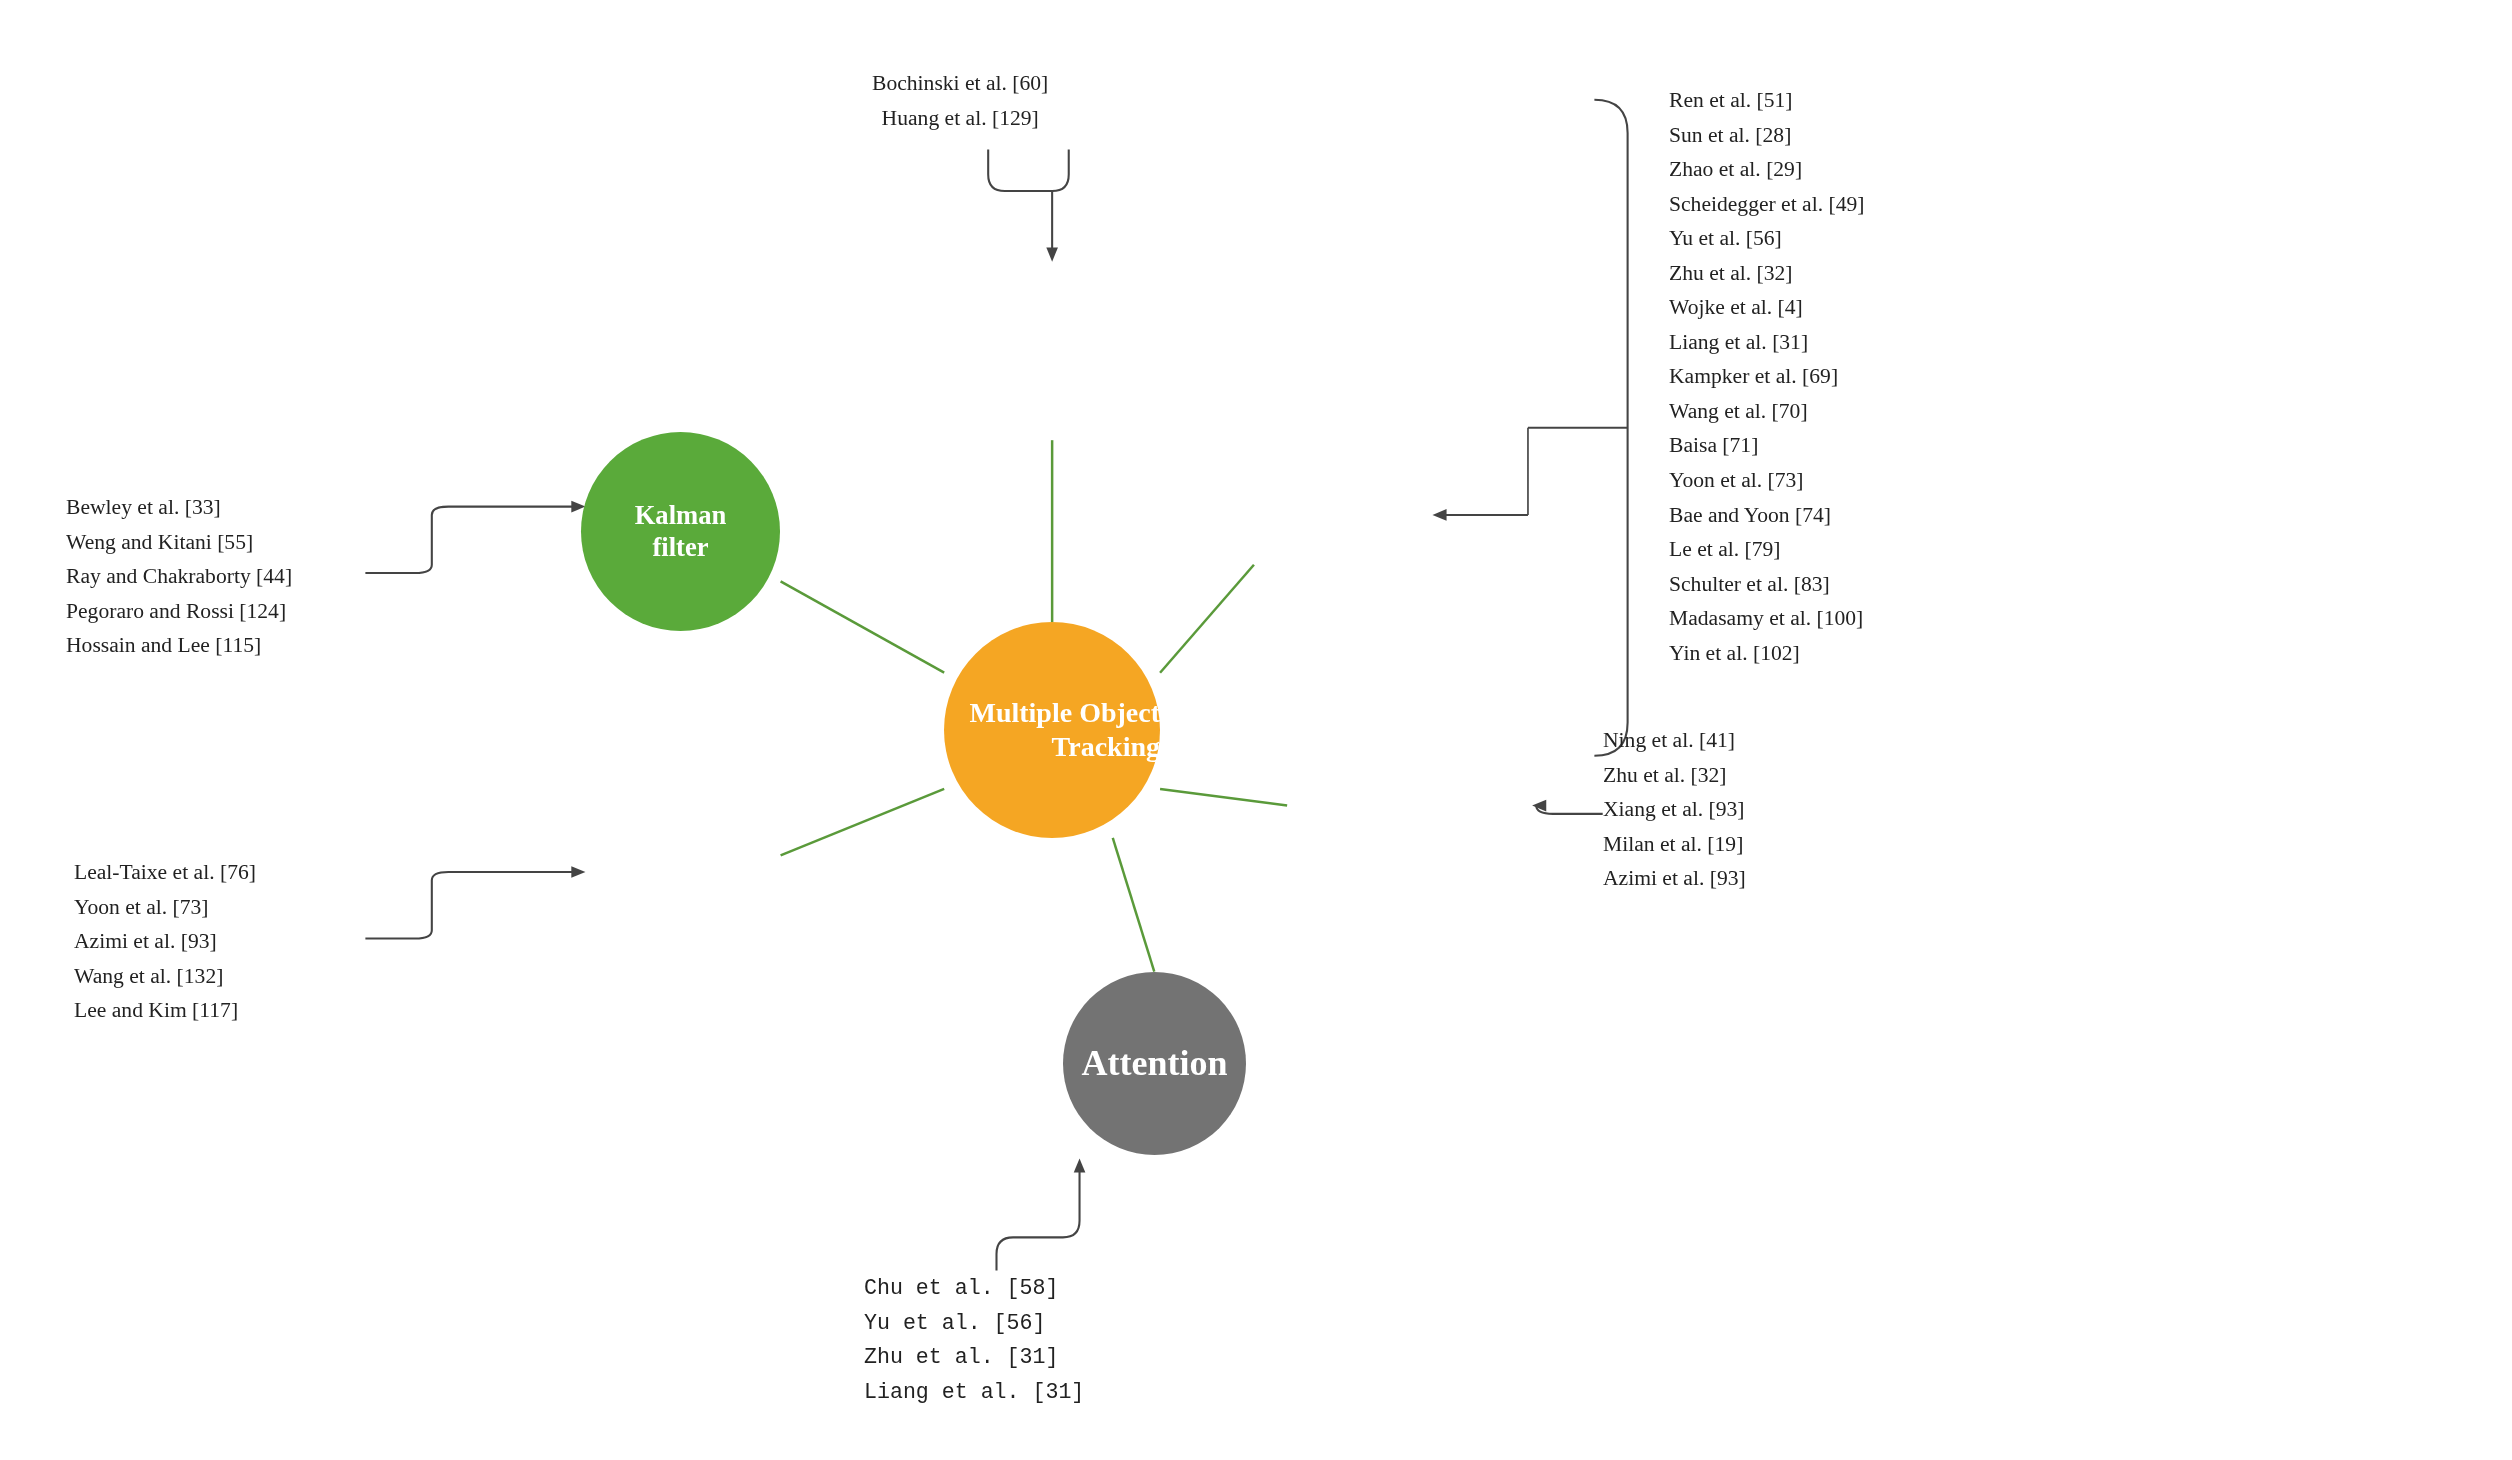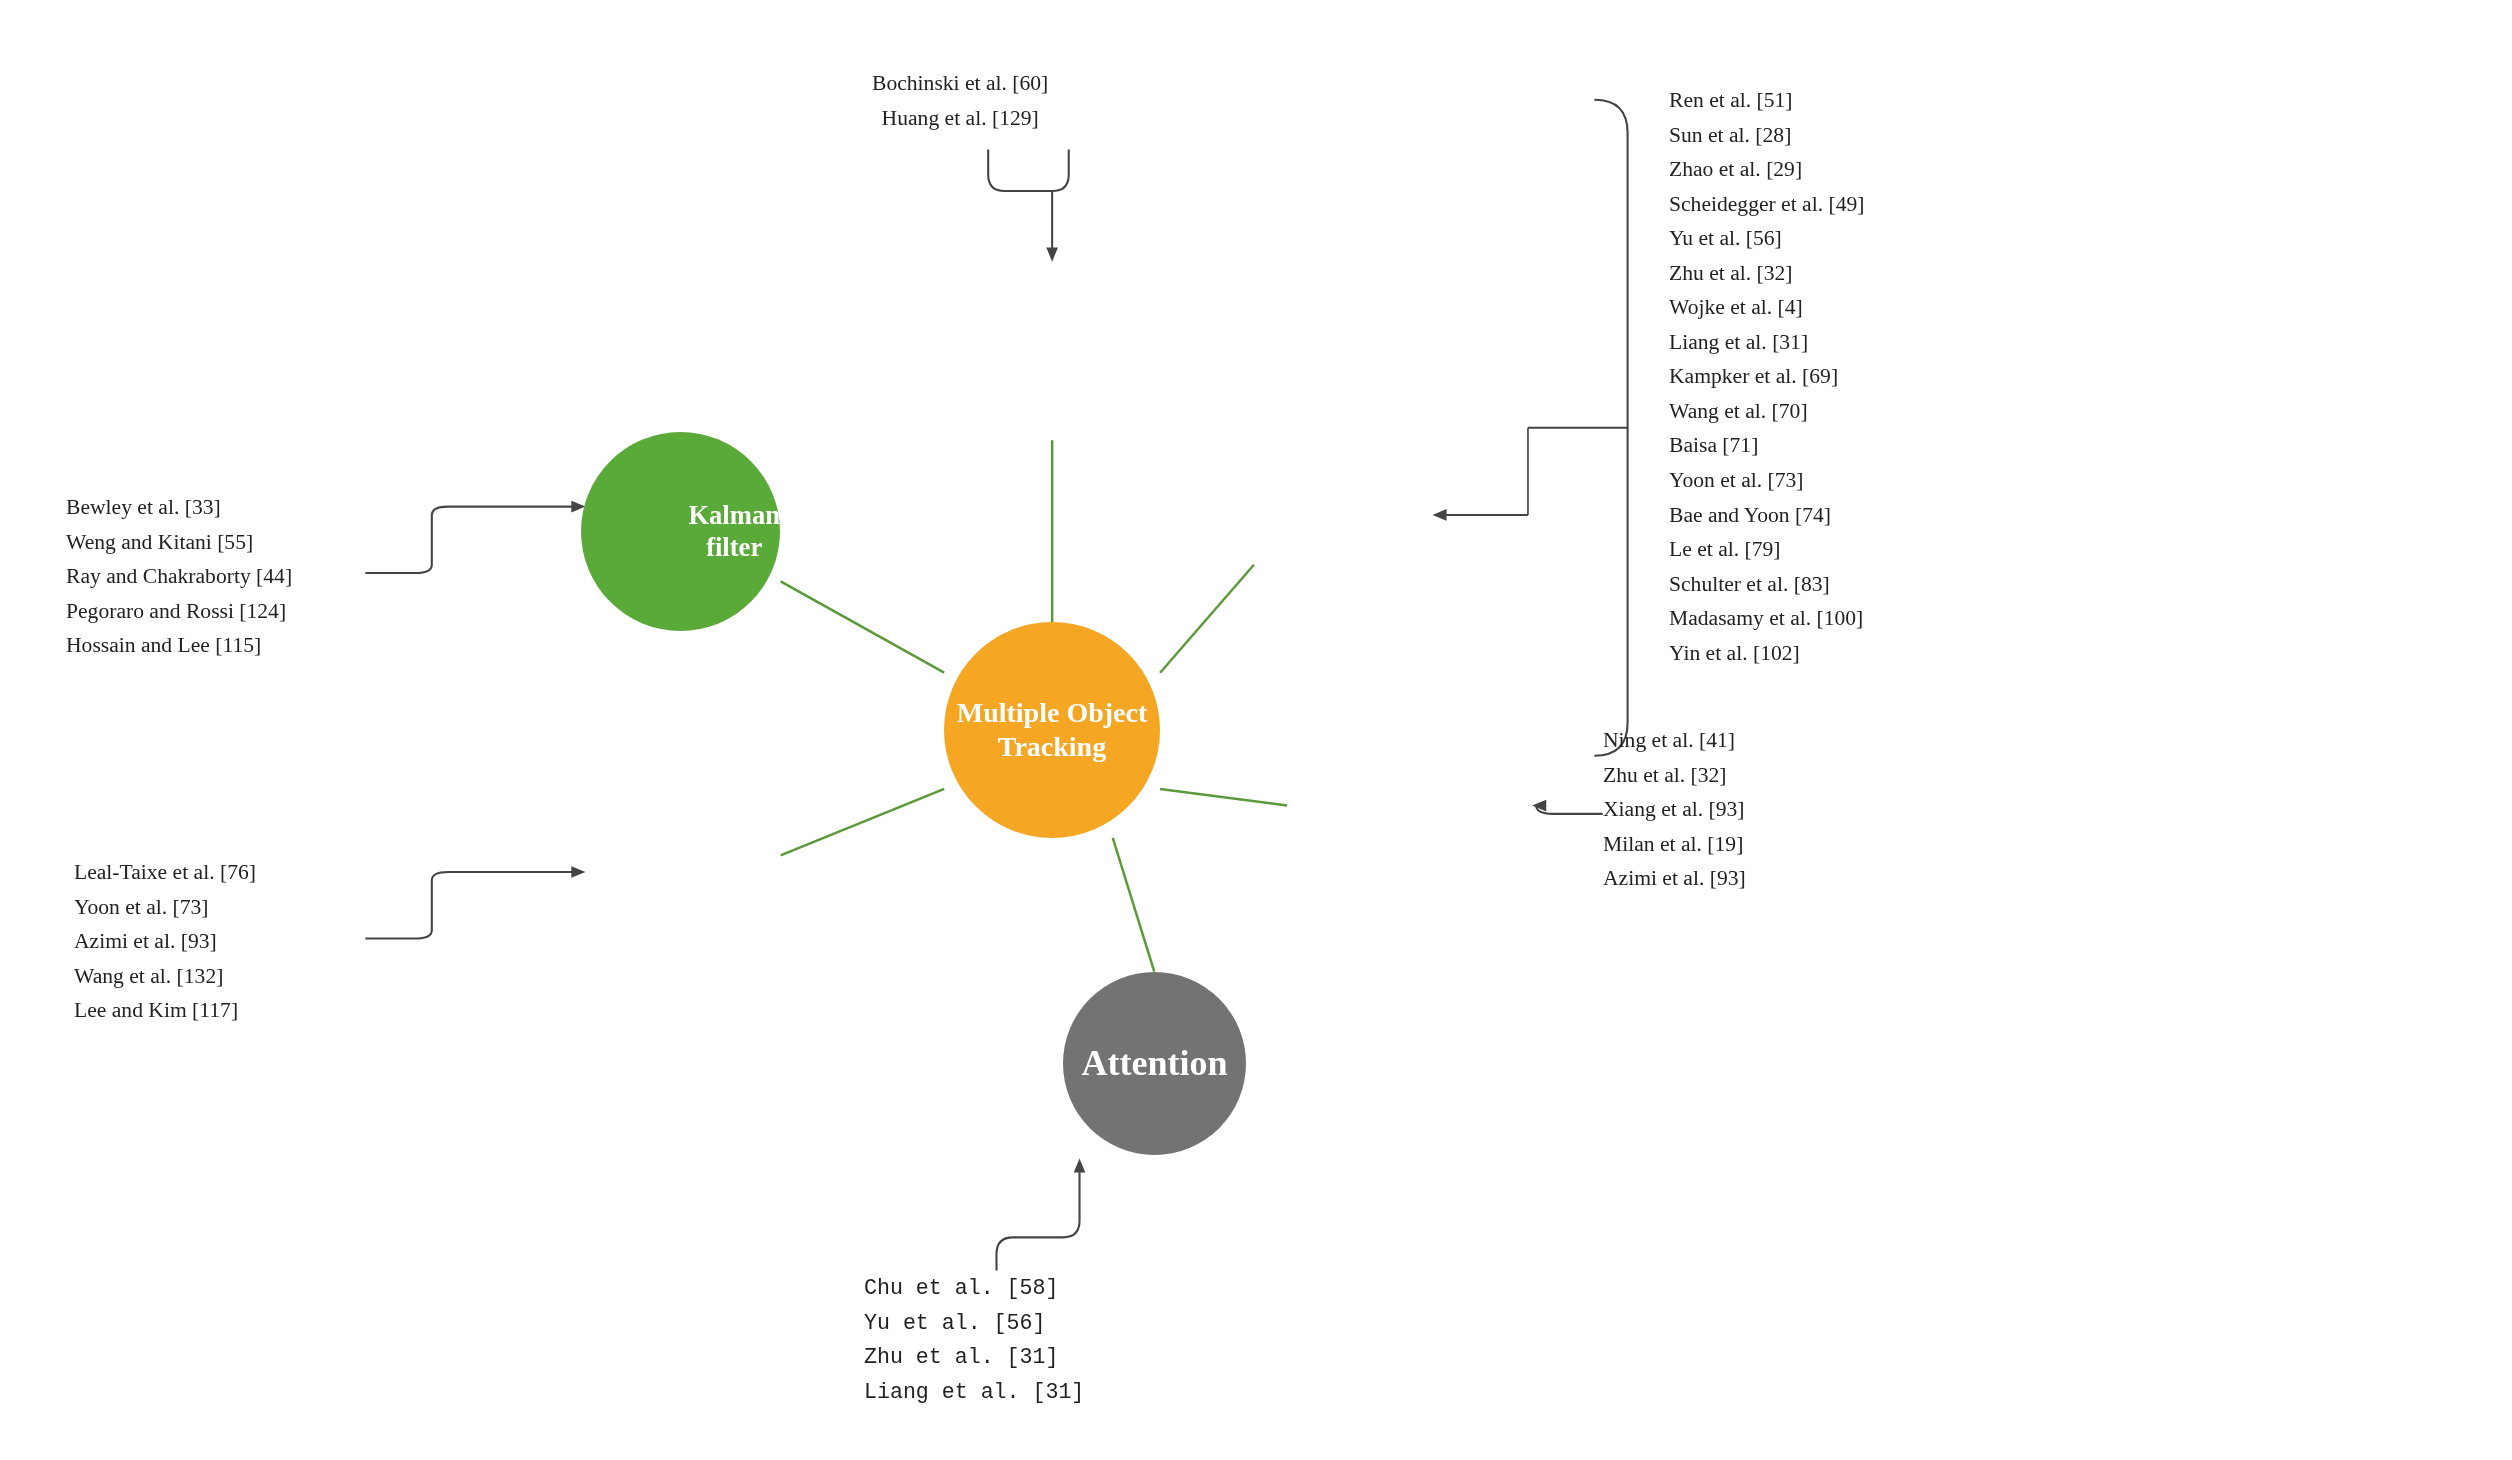--- a/index.html
+++ b/index.html
@@ -64,21 +64,20 @@
       height: 183px;
       background: #737373;
       font-size: 36px;
     }
 
     .circle-kalman {
       width: 199px;
       height: 199px;
       background: #5aaa3a;
       font-size: 26.6px;
-      justify-content: flex-end;
     }
 
     .circle-siamese {
       width: 199px;
       height: 199px;
       background: #5aaa3a;
       font-size: 26.6px;
     }
 
     .label-group {
@@ -134,21 +133,21 @@
 
     <path d="M 1920,120 Q 1960,120 1960,160 L 1960,870 Q 1960,910 1920,910" fill="none" stroke="#444" stroke-width="2.5"></path>
 
     <line x1="1840" y1="515" x2="1960" y2="515" stroke="#444" stroke-width="2.5"></line>
     <line x1="1840" y1="620" x2="1840" y2="515" stroke="#444" stroke-width="2" stroke-dasharray="1,0"></line>
 
     <line x1="1730" y1="620" x2="1840" y2="620" stroke="#444" stroke-width="2.5"></line>
     <polygon points="1725,620 1742,613 1742,627" fill="#444"></polygon>
   </svg>
 
-  <div class="circle circle-center" style="left: 944px; top: 622px;">
+  <div class="circle circle-center" style="left: 944px; top: 622px; text-align: right;">
     <span>Multiple
 Object
 Tracking</span>
   </div>
 
 
 
 
   <div class="circle circle-attention" style="left: 1063px; top: 972px;">
     <span>Attention</span>

